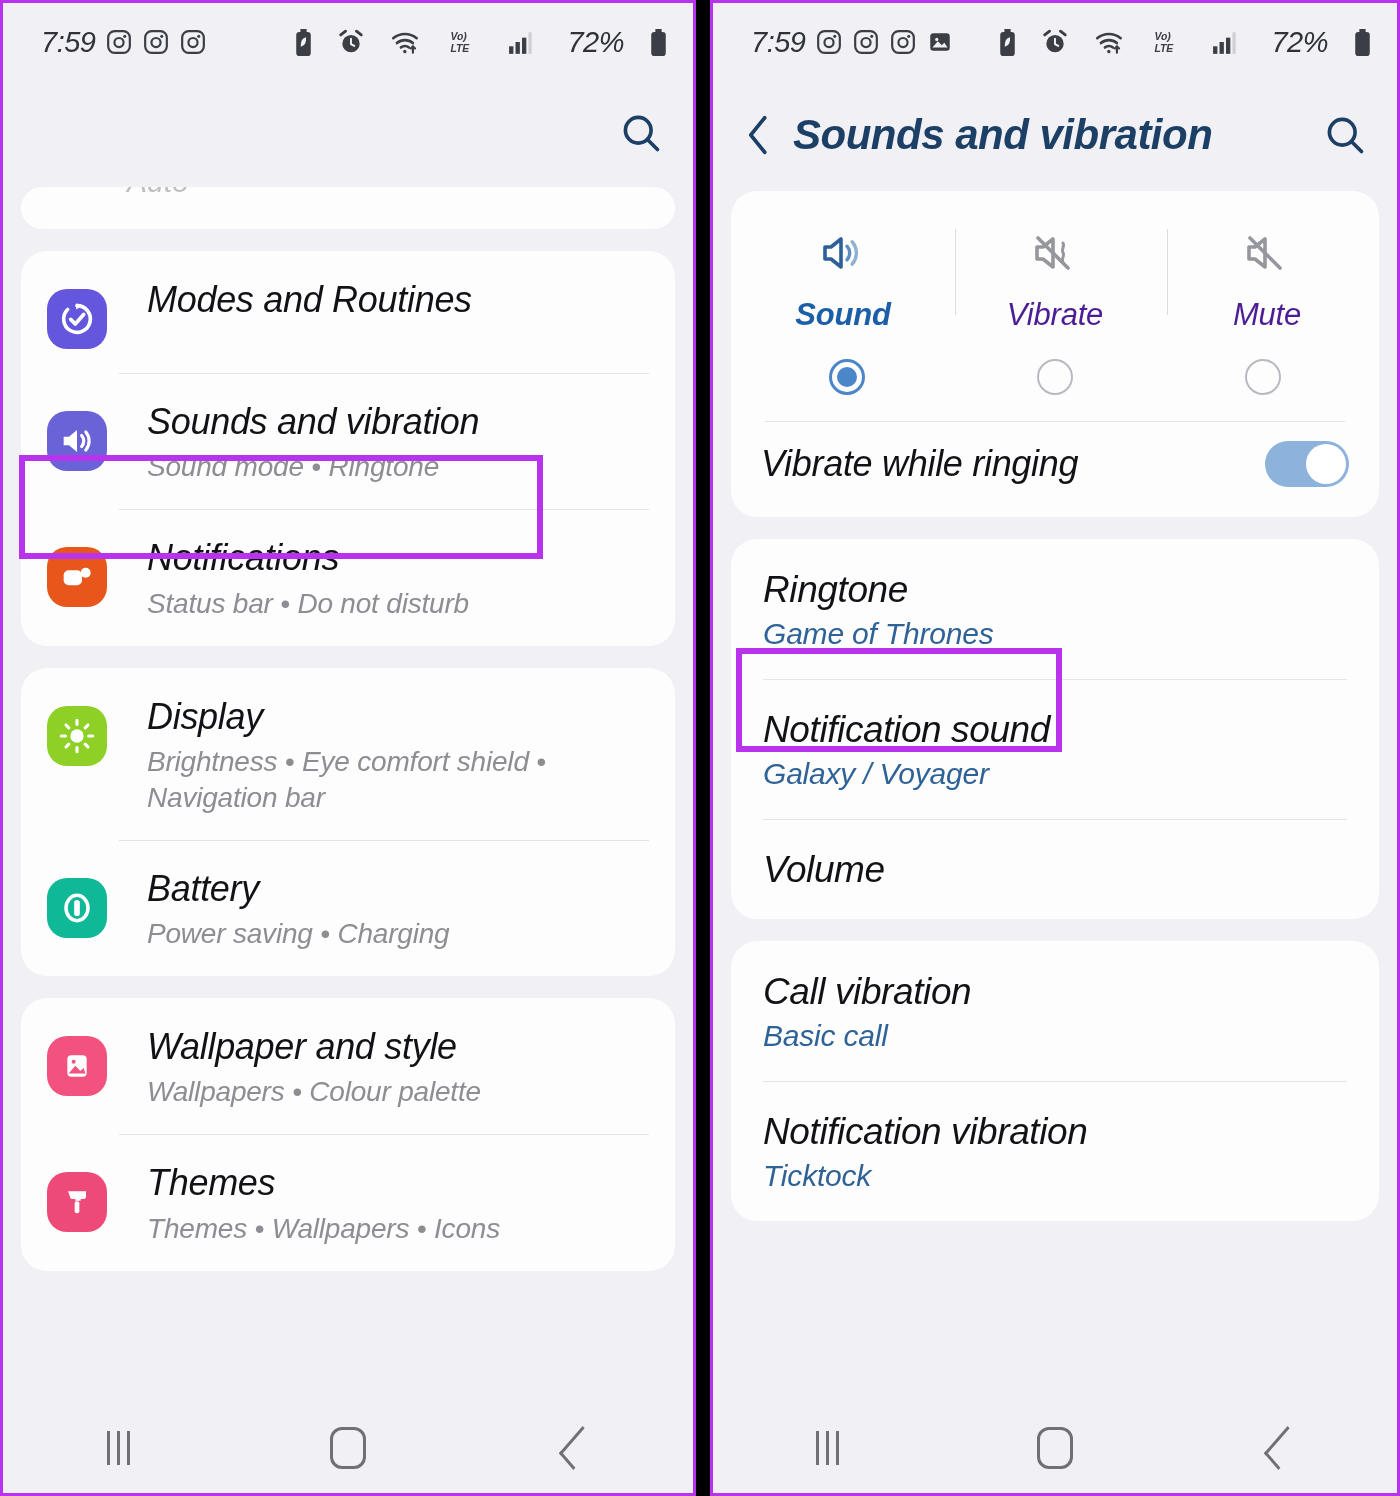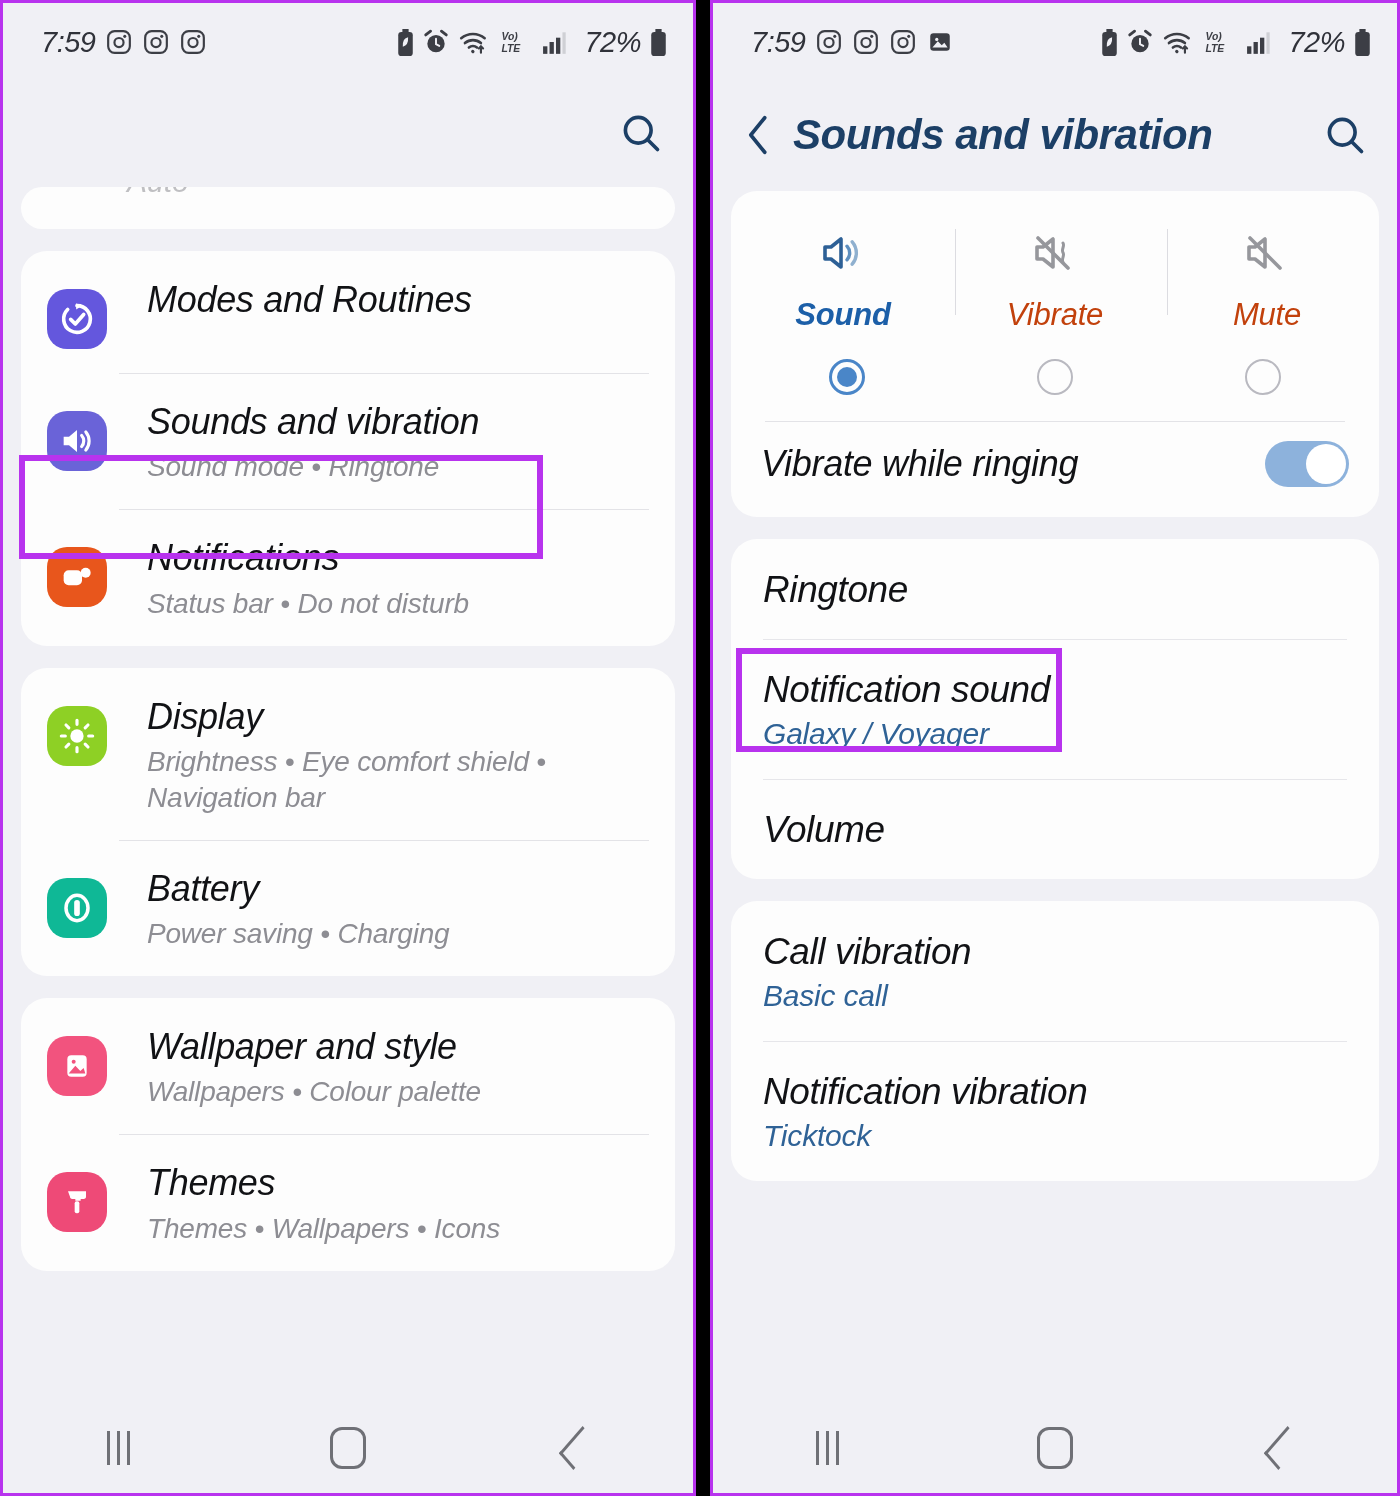--- a/index.html
+++ b/index.html
@@ -32,21 +32,21 @@
   
   .statusbar {
     height: 78px;
     display: flex; align-items: center;
     justify-content: space-between;
     padding: 0 26px 0 38px;
     background: #f0f0f5;
   }
   .sb-left { display: flex; align-items: center; gap: 11px; }
   .sb-time { font-size: 29px; color: #30323a; letter-spacing: -0.5px; }
-  .sb-right { display: flex; align-items: center; gap: 9px; }
+  .sb-right { display: flex; align-items: center; gap: 26px; }
   .sb-pct { font-size: 29px; color: #30323a; margin-left: 5px; letter-spacing: -0.5px;}
   .ico { display: inline-flex; align-items: center; justify-content: center; }
 
   
   .apphead {
     display: flex; align-items: center;
     padding: 30px 30px 32px 44px;
     background: #f0f0f5;
   }
   .apphead.sub { padding-left: 26px; }
@@ -145,21 +145,21 @@
   }
   .mode + .mode::before {
     content: "";
     position: absolute;
     left: 0; top: 4px; bottom: 18px;
     width: 1px; background: #dcdce1;
   }
   .mode-ico { height: 56px; display: flex; align-items: center; justify-content: center; }
   .mode-label {
     margin-top: 16px;
-    font-size: 31px; color: #c2410c;
+    font-size: 31px; color: #4c1d95;
     letter-spacing: -0.2px;
   }
   .mode-label.on { color: #1c5fa8; font-weight: bold; }
   .radio-row { display: flex; margin-top: 26px; padding-bottom: 16px; }
   .radio-cell { flex: 1 1 0; display: flex; justify-content: center; }
   .radio {
     width: 36px; height: 36px; border-radius: 50%;
     border: 2px solid #b9b9c0;
     display: flex; align-items: center; justify-content: center;
   }
@@ -598,20 +598,21 @@
         <div class="togglerow">
           <div class="label">Vibrate while ringing</div>
           <div class="spacer"></div>
           <div class="switch"></div>
         </div>
       </div>
 
       <div class="card">
         <div class="prow">
           <div class="prow-title">Ringtone</div>
+          <div class="prow-sub">Game of Thrones</div>
         </div>
         <div class="prow">
           <div class="prow-title">Notification sound</div>
           <div class="prow-sub">Galaxy / Voyager</div>
         </div>
         <div class="prow">
           <div class="prow-title">Volume</div>
         </div>
       </div>
 

